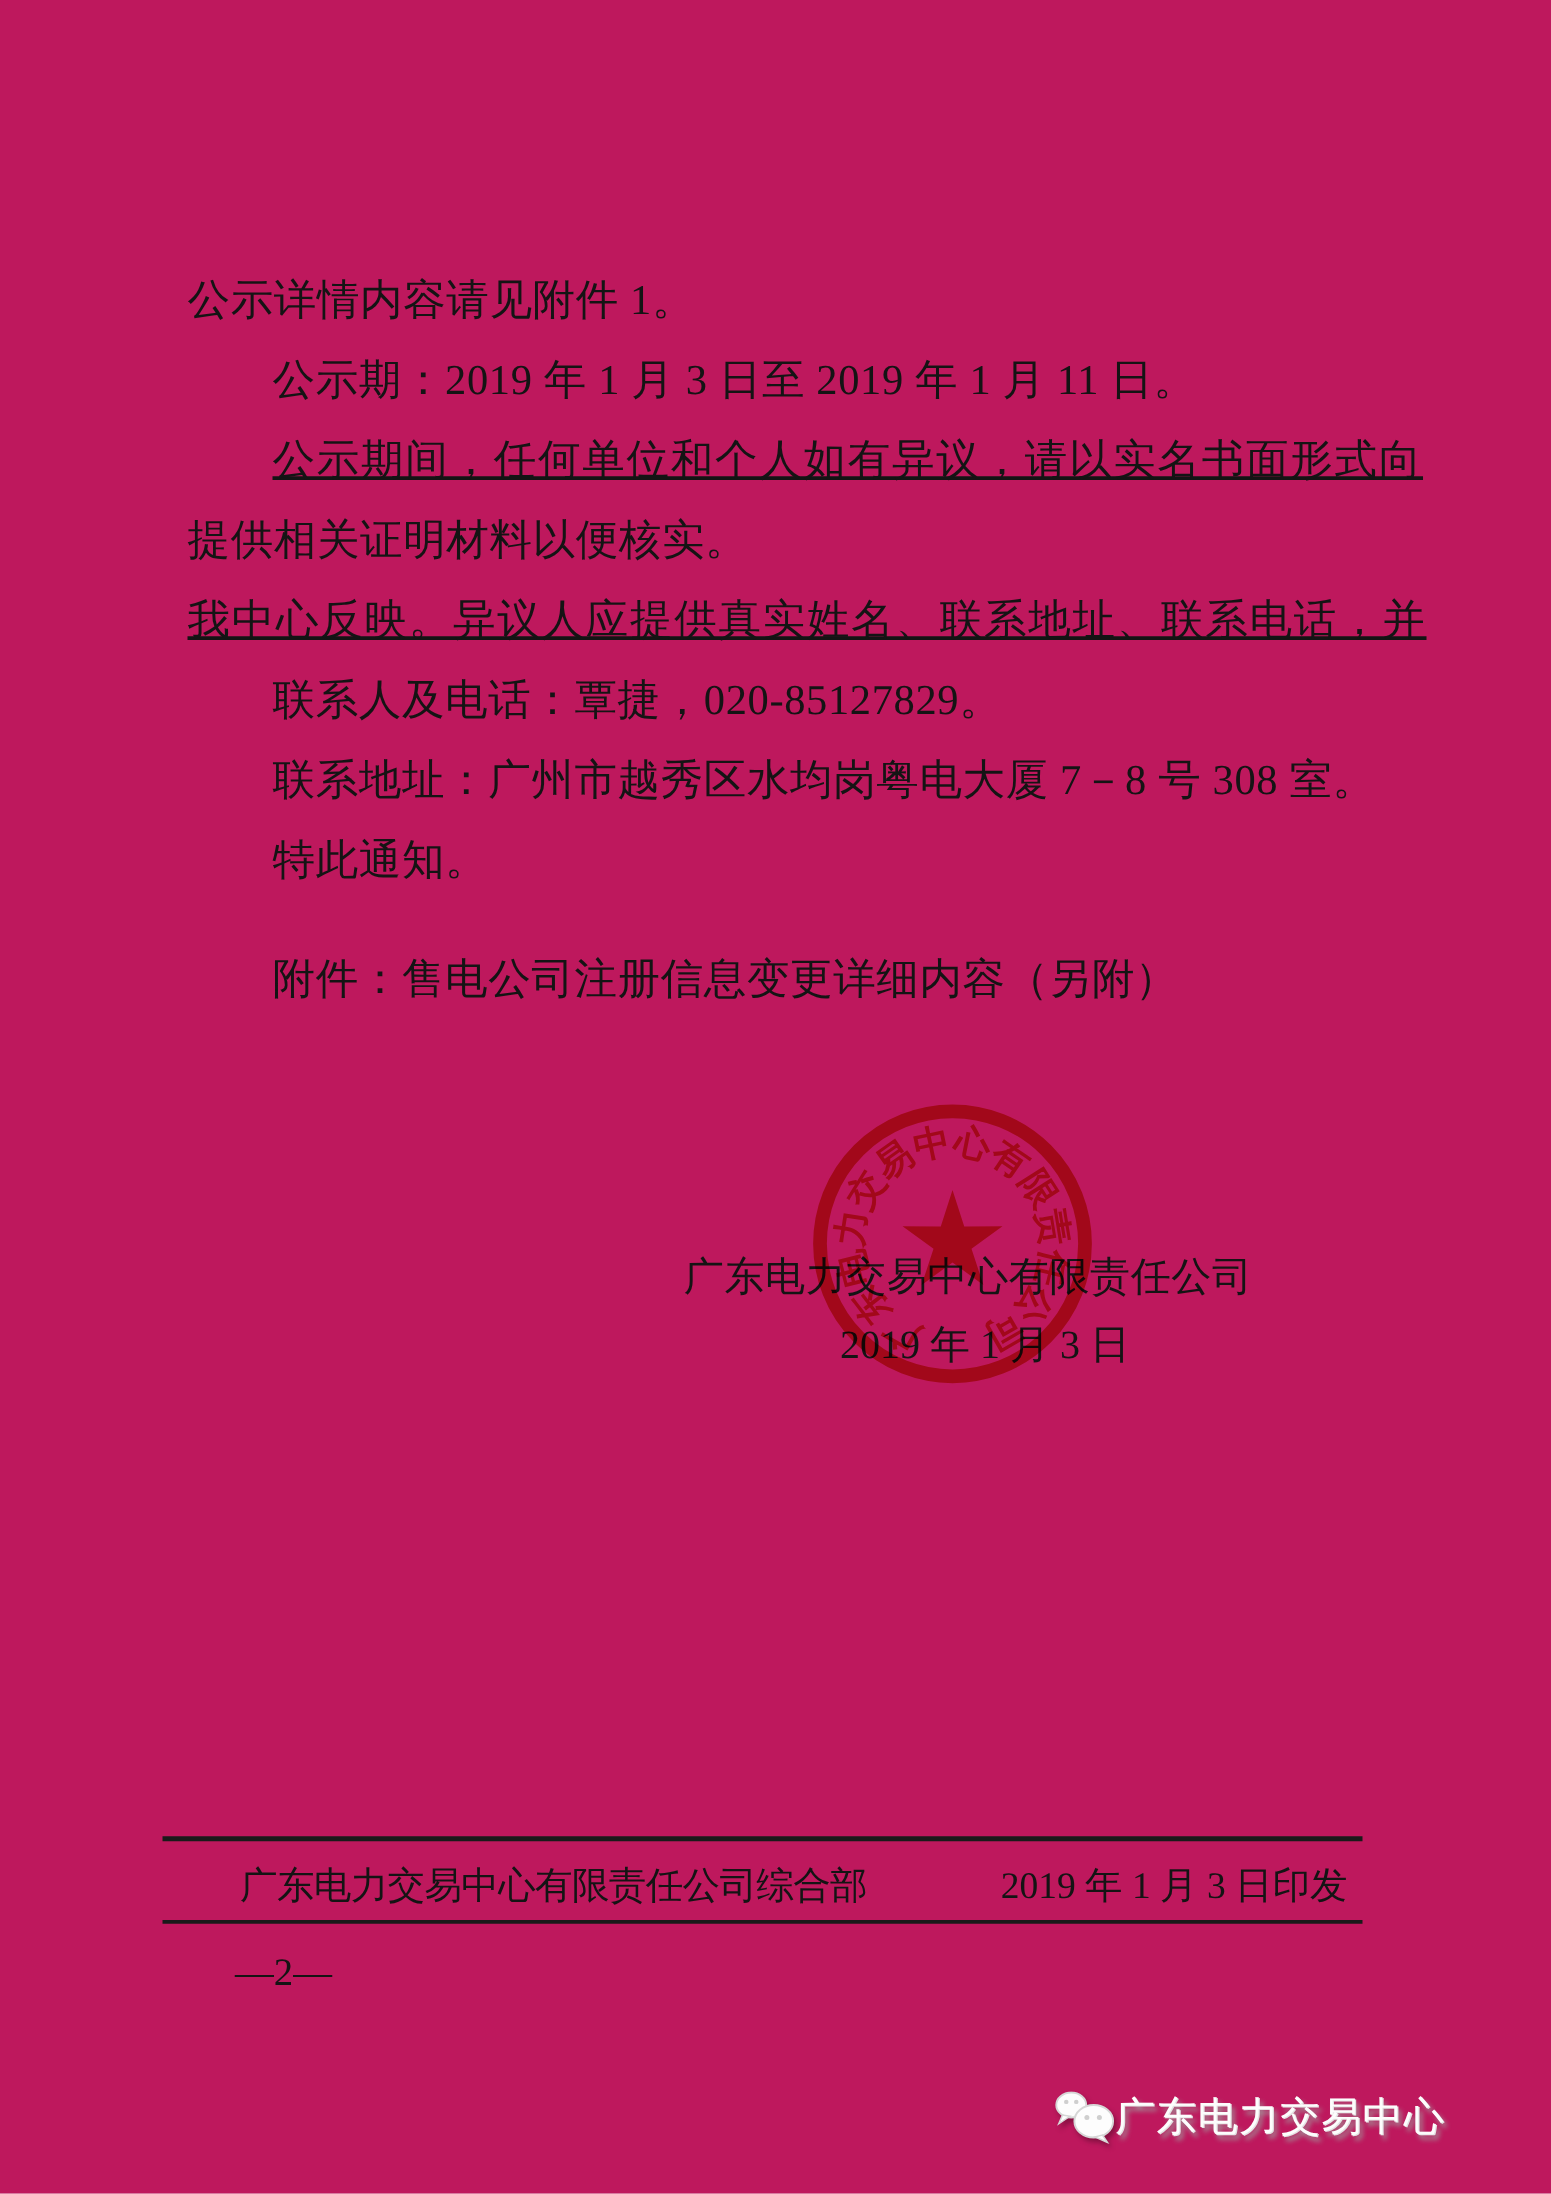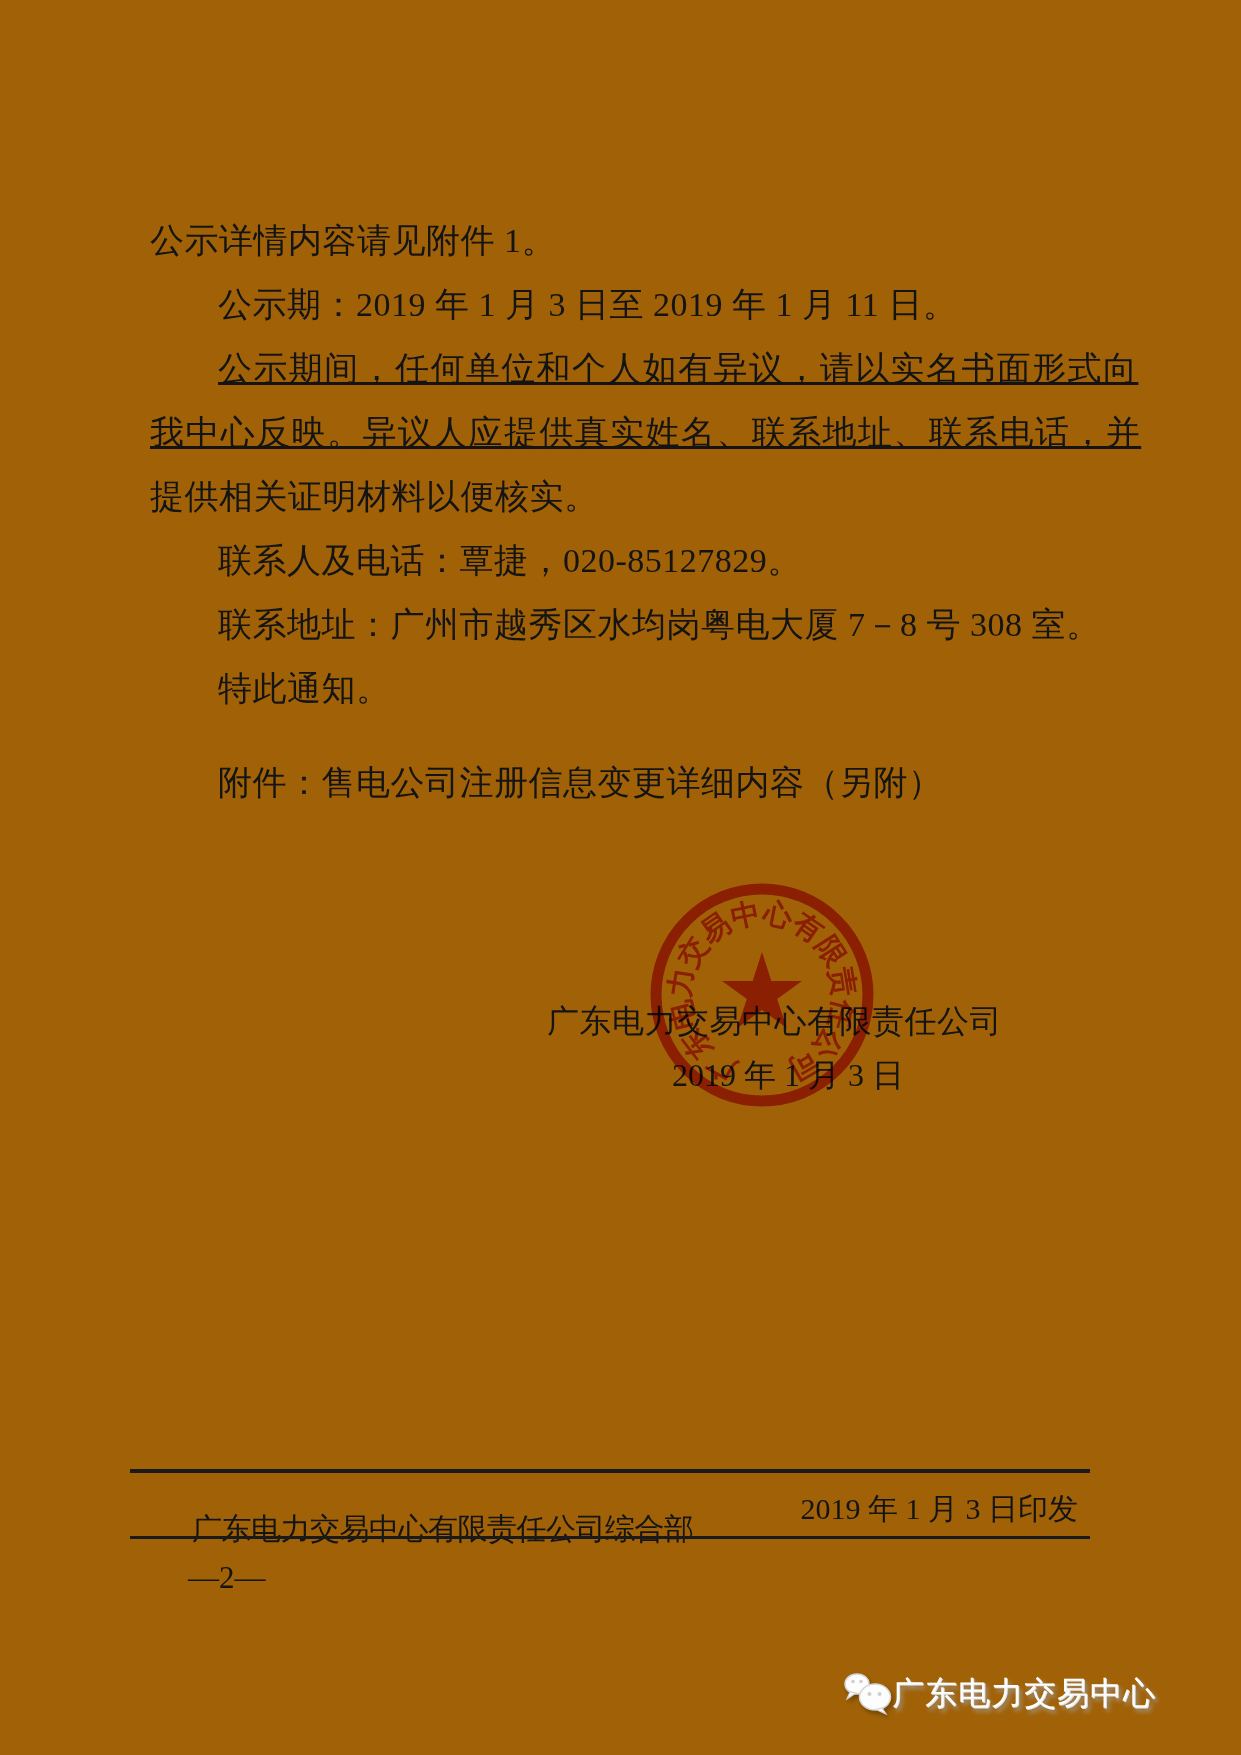--- a/index.html
+++ b/index.html
@@ -1,20 +1,20 @@
 <!DOCTYPE html>
 <html><head>
 <meta charset="utf-8">
 <style>
   html,body{margin:0;padding:0;background:#ffffff;}
   .page{
     position:relative;
     width:1241px;
     height:1755px;
-    background:#a16207;
+    background:#be185d;
     overflow:hidden;
     font-family:"Liberation Serif","DejaVu Serif",serif;
     color:#141414;
   }
   
   .body-text{
     position:absolute;
     left:150px;
     top:209px;
     width:942px;
@@ -79,21 +79,21 @@
     left:130px;
     top:1492px;
     width:960px;
     display:flex;
     justify-content:space-between;
     align-items:flex-start;
     font-size:30px;
     line-height:34px;
     white-space:nowrap;
   }
-  .footer-issuer{padding-left:62px;letter-spacing:-0.5px;margin-top:20px;}
+  .footer-issuer{padding-left:62px;letter-spacing:-0.5px;}
   .footer-printdate{padding-right:12px;font-family:Liberation Serif, serif;}
   .page-number{
     position:absolute;
     left:188px;
     top:1560px;
     font-size:31px;
     white-space:nowrap;
   }
   
   .watermark{
@@ -117,22 +117,22 @@
 </style>
 </head>
 <body>
 
 <div class="page">
 
   <div class="body-text">
     <div class="line">公示详情内容请见附件 1。</div>
     <div class="line indent">公示期：2019 年 1 月 3 日至 2019 年 1 月 11 日。</div>
     <div class="line indent just">公示期间，任何单位和个人如有异议，请以实名书面形式向</div>
+    <div class="line">提供相关证明材料以便核实。</div>
     <div class="line just">我中心反映。异议人应提供真实姓名、联系地址、联系电话，并</div>
-    <div class="line">提供相关证明材料以便核实。</div>
     <div class="line indent">联系人及电话：覃捷，020-85127829。</div>
     <div class="line indent">联系地址：广州市越秀区水均岗粤电大厦 7－8 号 308 室。</div>
     <div class="line indent">特此通知。</div>
   </div>
 
   <div class="attachment">附件：售电公司注册信息变更详细内容（另附）</div>
 
   <div class="sig-company">广东电力交易中心有限责任公司</div>
   <div class="sig-date">2019 年 1 月 3 日</div>
 

